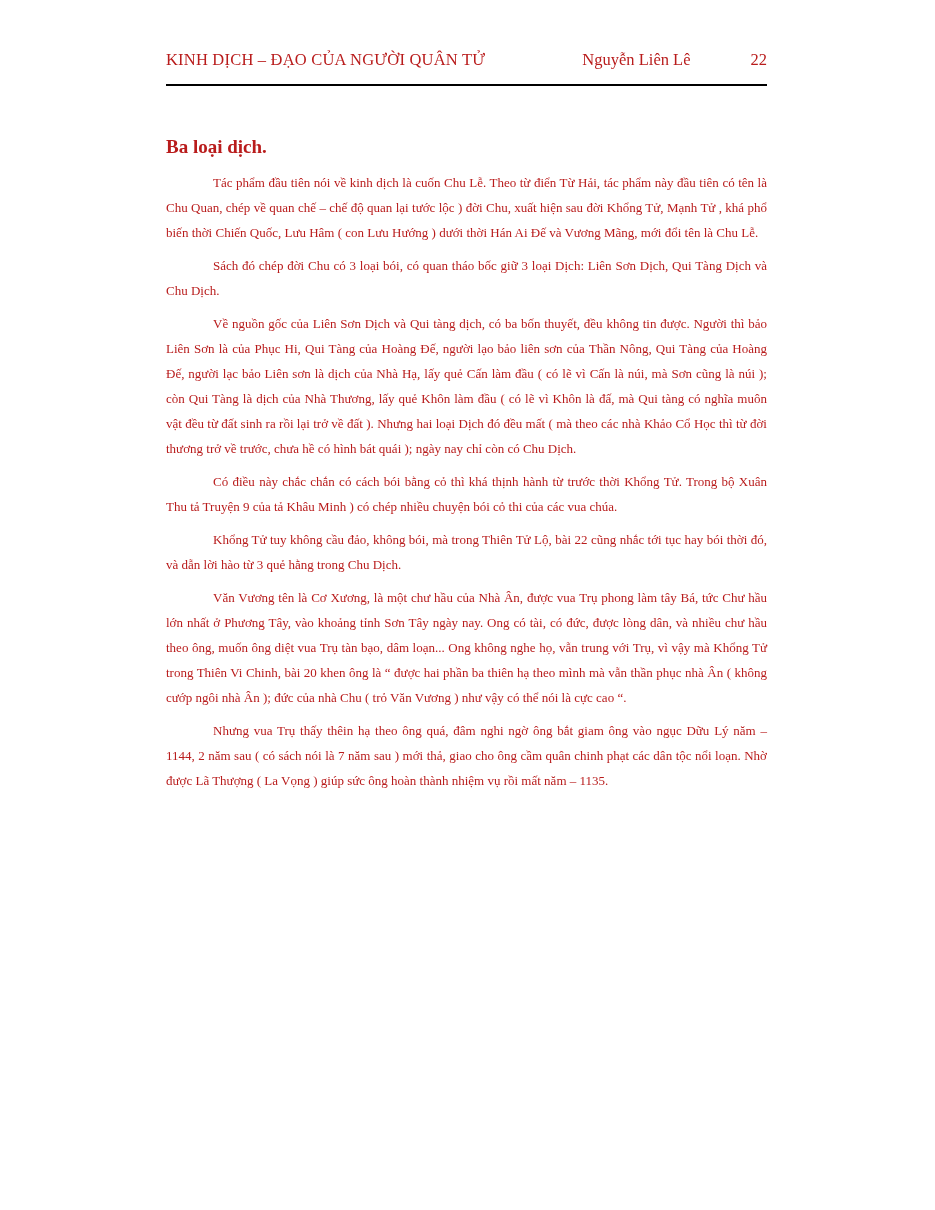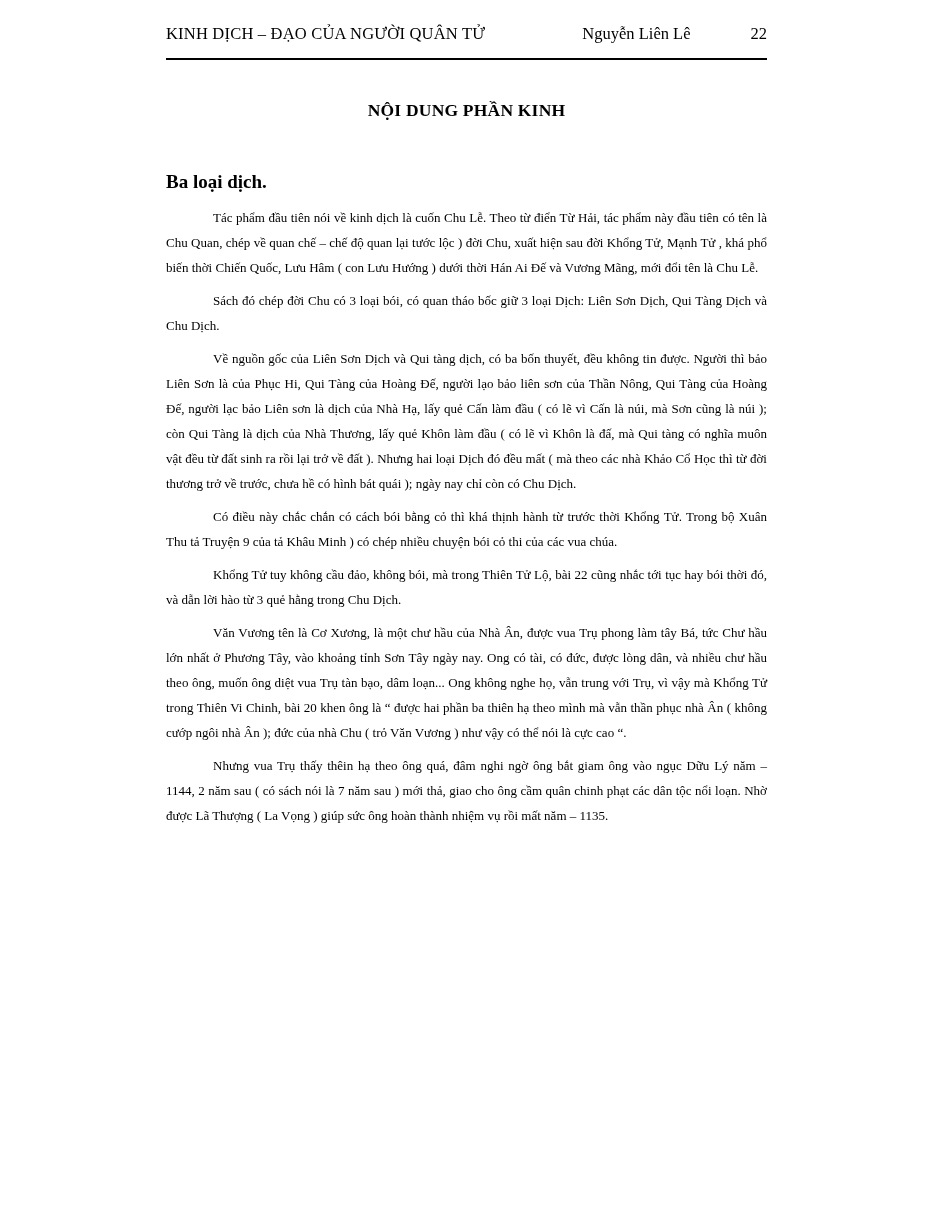--- a/index.html
+++ b/index.html
@@ -6,24 +6,24 @@
     margin: 0;
     padding: 0;
     background: #ffffff;
   }
   .page {
     position: relative;
     width: 773px;
     height: 1210px;
     margin: 0 auto;
     background: #ffffff;
-    color: #000000;
+    color: #b91c1c;
     font-family: "Liberation Serif", "DejaVu Serif", serif;
     box-sizing: border-box;
-    padding: 24px 87px 0 85px;
+    padding: 50px 87px 0 85px;
     overflow: hidden;
   }
   .header-row {
     display: flex;
     align-items: baseline;
     font-size: 16.5px;
     line-height: 1.2;
     white-space: nowrap;
   }
   .book-title {
@@ -70,21 +70,20 @@
 <div class="page">
 
   <div class="header-row">
     <span class="book-title">KINH DỊCH – ĐẠO CỦA NGƯỜI QUÂN TỬ</span>
     <span class="author-name">Nguyễn Liên Lê</span>
     <span class="page-number">22</span>
   </div>
 
   <hr class="header-rule">
 
-  <div class="page-title">NỘI DUNG PHẦN KINH</div>
 
   <div class="section-heading">Ba loại dịch.</div>
 
   <div class="body-text">
     <p>Tác phẩm đầu tiên nói về kinh dịch là cuốn Chu Lễ. Theo từ điển Từ Hải, tác phẩm này đầu tiên có tên là Chu Quan, chép về quan chế – chế độ quan lại tước lộc ) đời Chu, xuất hiện sau đời Khổng Tử, Mạnh Tử , khá phổ biến thời Chiến Quốc, Lưu Hâm ( con Lưu Hướng ) dưới thời Hán Ai Đế và Vương Mãng, mới đổi tên là Chu Lễ.</p>
     <p>Sách đó chép đời Chu có 3 loại bói, có quan tháo bốc giữ  3 loại Dịch: Liên Sơn Dịch, Qui Tàng Dịch và Chu Dịch.</p>
     <p>Về nguồn gốc của Liên Sơn Dịch và Qui tàng dịch, có ba bốn thuyết, đều không tin được. Người thì bảo Liên Sơn là của Phục Hi, Qui Tàng của Hoàng Đế, người lạo bảo liên sơn của Thần Nông, Qui Tàng của Hoàng Đế, người lạc bảo Liên sơn là dịch của Nhà Hạ, lấy quẻ Cấn làm đầu ( có lẽ vì Cấn là núi, mà Sơn cũng là núi ); còn Qui Tàng là dịch của Nhà Thương, lấy quẻ Khôn làm đầu ( có lẽ vì Khôn là đấ, mà Qui tàng có nghĩa muôn vật đều từ đất sinh ra rồi lại trở về đất ). Nhưng hai loại Dịch đó đều mất ( mà theo các nhà Khảo Cổ Học thì từ đời thương trở về trước, chưa hề có hình bát quái ); ngày nay chỉ còn có Chu Dịch.</p>
     <p>Có điều này chắc chắn có cách bói bằng cỏ thì khá thịnh hành từ trước thời Khổng Tử. Trong bộ Xuân Thu tả Truyện 9 của tả Khâu Minh ) có chép nhiều chuyện bói cỏ thi của các vua chúa.</p>
     <p>Khổng Tử tuy không cầu đảo, không bói, mà trong Thiên Tử Lộ, bài 22 cũng nhắc tới tục hay bói thời đó, và dẫn lời hào từ 3 quẻ hằng trong Chu Dịch.</p>
     <p>Văn Vương tên là Cơ Xương, là một chư hầu của Nhà Ân, được vua Trụ phong làm tây Bá, tức Chư hầu lớn nhất ở Phương Tây, vào khoảng tỉnh Sơn Tây ngày nay. Ong có tài, có đức, được lòng dân, và nhiều chư hầu theo ông, muốn ông diệt vua Trụ tàn bạo, dâm loạn... Ong không nghe họ, vẫn trung với Trụ, vì vậy mà Khổng Tử trong Thiên Vi Chinh, bài 20 khen ông là “ được hai phần ba thiên hạ theo mình mà vẫn thần phục nhà Ân ( không cướp ngôi nhà Ân ); đức của nhà Chu ( trỏ Văn Vương ) như vậy có thể nói là cực cao “.</p>

